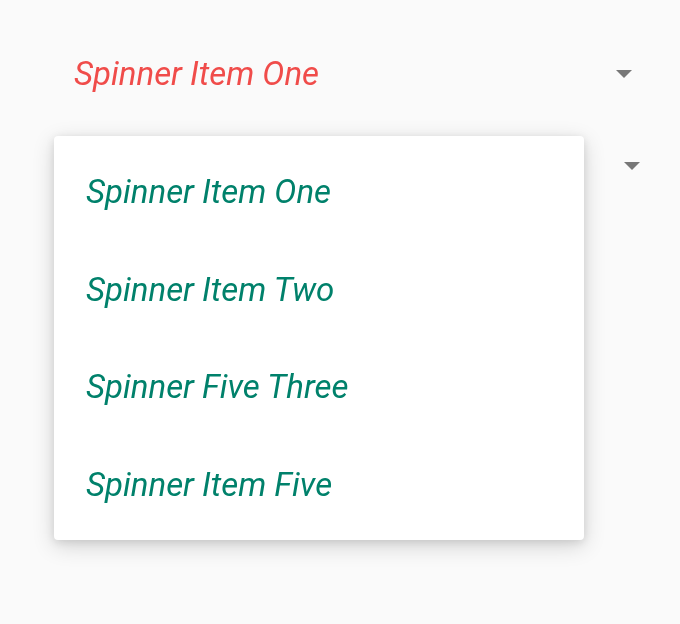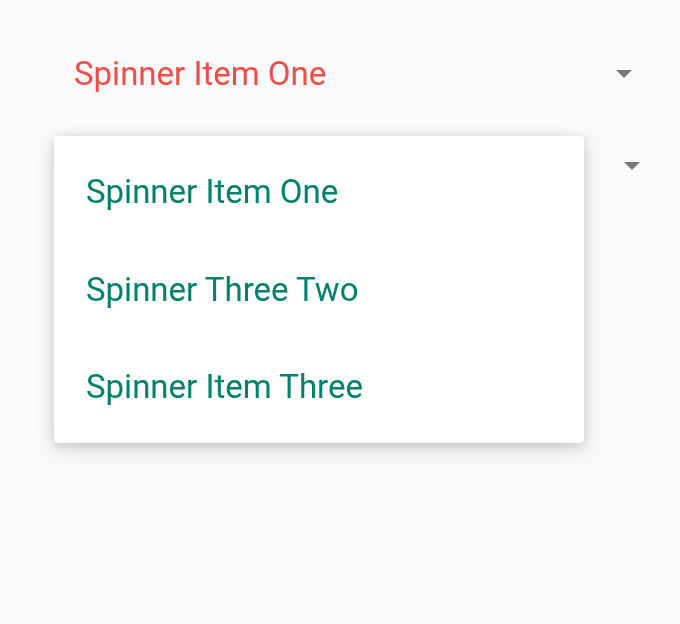--- a/index.html
+++ b/index.html
@@ -1,18 +1,19 @@
 <!DOCTYPE html>
 <html><head>
   <meta charset="utf-8">
   <style>
     * {
       margin: 6px;
       padding: 0;
       box-sizing: border-box;
+      font-style: italic;
     }
     body {
       width: 680px;
       height: 624px;
       background: #fafafa;
       font-family: Roboto, "Helvetica Neue", Arial, sans-serif;
       position: relative;
     }
     .spinner-collapsed {
       position: absolute;
@@ -79,18 +80,21 @@
 
 <div class="floating-chevron">
   <span class="chevron-icon"></span>
 </div>
 
 <div class="spinner-expanded">
   <div class="dropdown-item">
     <span>Spinner Item One</span>
   </div>
   <div class="dropdown-item">
-    <span>Spinner Three Two</span>
+    <span>Spinner Item Two</span>
   </div>
   <div class="dropdown-item">
-    <span>Spinner Item Three</span>
+    <span>Spinner Five Three</span>
+  </div>
+  <div class="dropdown-item">
+    <span>Spinner Item Five</span>
   </div>
 </div>
 
 </body></html>

